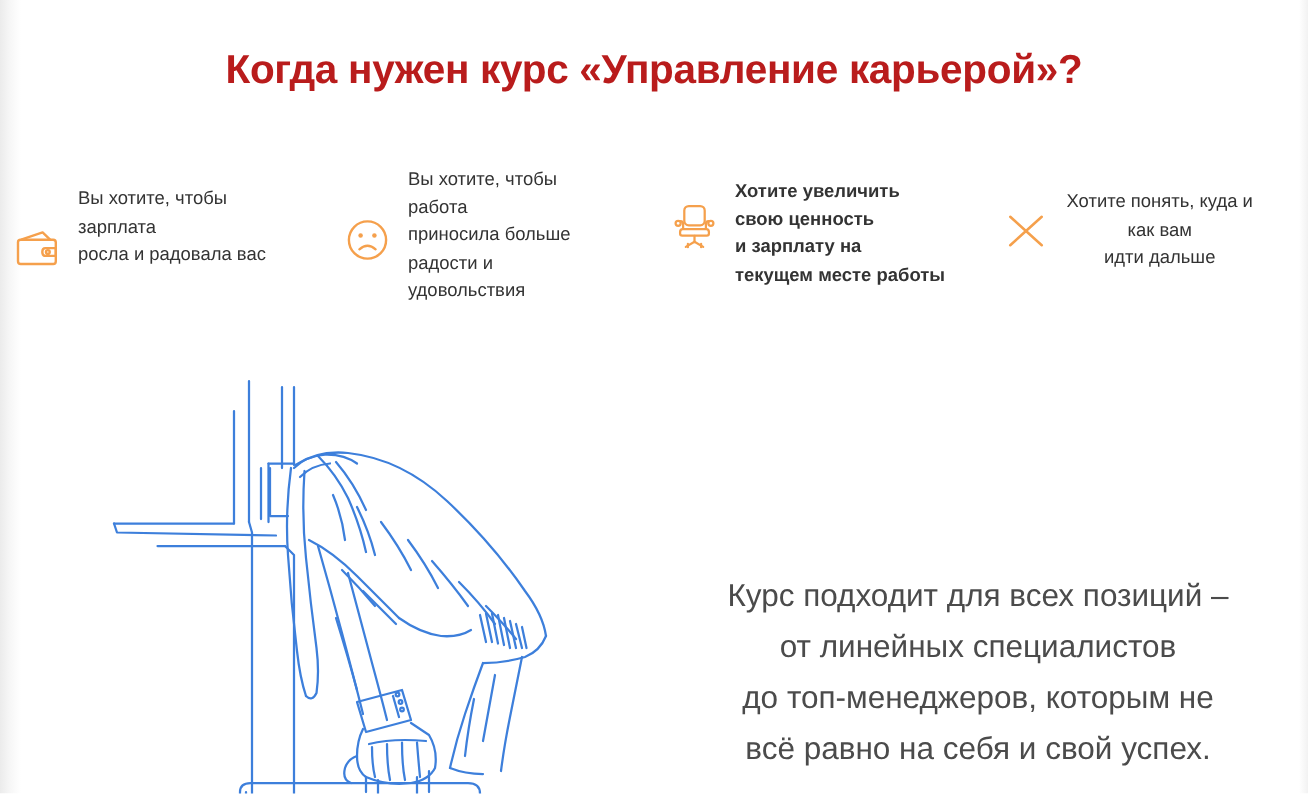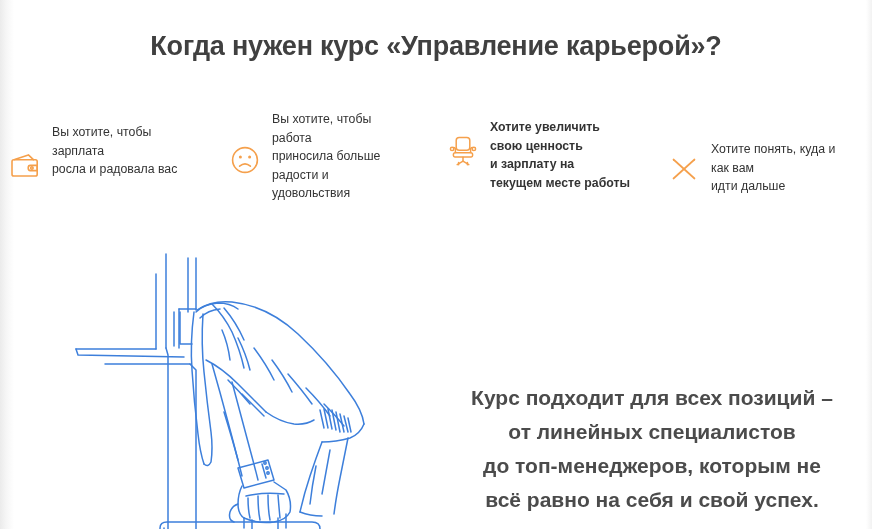--- a/index.html
+++ b/index.html
@@ -39,21 +39,21 @@
 
   
   .section-title {
     position: absolute;
     left: 0;
     top: 13px;
     width: 872px;
     text-align: center;
     font-size: 27px;
     font-weight: 700;
-    color: #404040;
+    color: #b91c1c;
     letter-spacing: -0.2px;
     white-space: nowrap;
   }
 
   
   .benefits {
     position: absolute;
     left: 0;
     top: 104px;
     width: 872px;
@@ -78,21 +78,21 @@
     color: #333333;
     white-space: pre-line;
   }
 
   #benefit-0 { left: 8px;   top: 19px; width: 212px; }
   #benefit-0 .benefit-icon { margin-top: 26px; }
   #benefit-1 { left: 228px; top: 6px;  width: 185px; }
   #benefit-1 .benefit-icon { margin-top: 33px; }
   #benefit-2 { left: 446px; top: 14px; width: 215px; font-weight: bold; }
   #benefit-2 .benefit-icon { margin-top: 16px; }
-  #benefit-3 { left: 667px; top: 36px; width: 200px; }
+  #benefit-3 { left: 667px; top: 21px; width: 200px; text-align: center; }
   #benefit-3 .benefit-icon { margin-top: 12px; }
 
   
   .illustration {
     position: absolute;
     left: 72px;
     top: 252px;
     width: 320px;
     height: 281px;
   }
@@ -100,21 +100,21 @@
 
   
   .closing-copy {
     position: absolute;
     left: 432px;
     top: 360px;
     width: 440px;
     text-align: center;
     font-size: 21px;
     line-height: 34px;
-    font-weight: 700;
+    font-weight: 400;
     color: #4b4b4b;
     white-space: pre-line;
   }
 </style>
 </head>
 <body>
 
 <div class="page">
 
   <div class="page-edge-left"></div>

